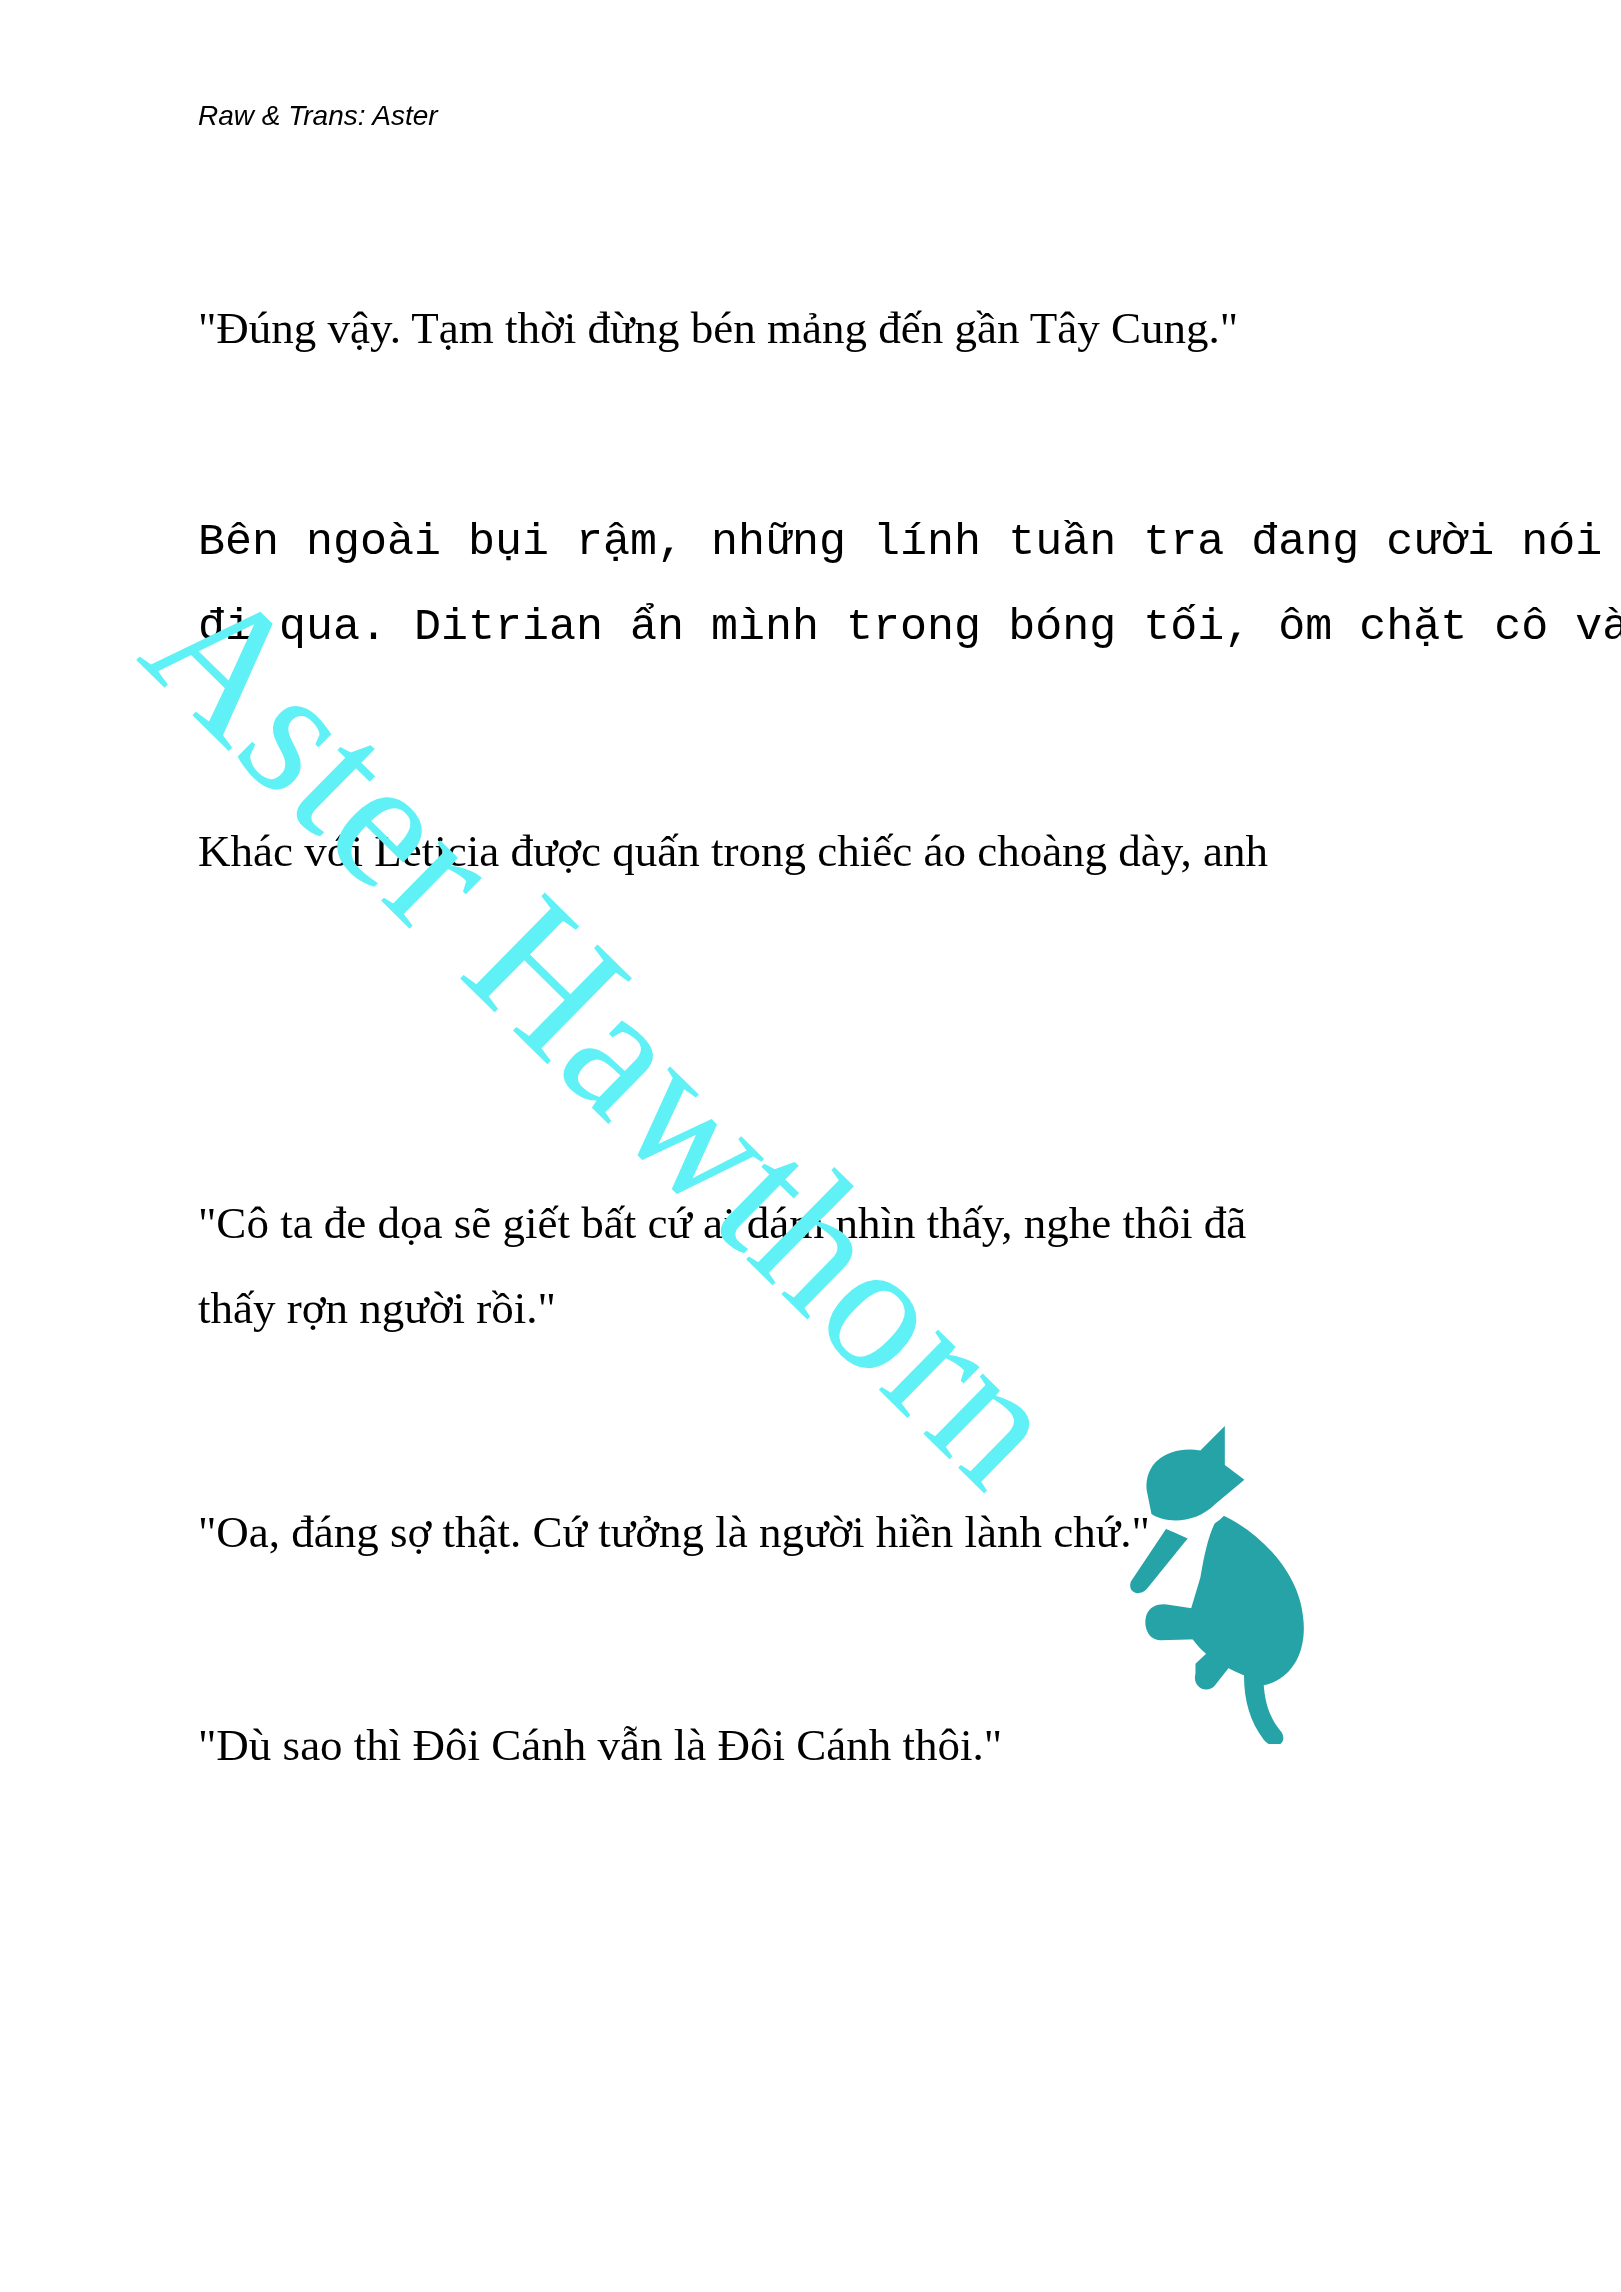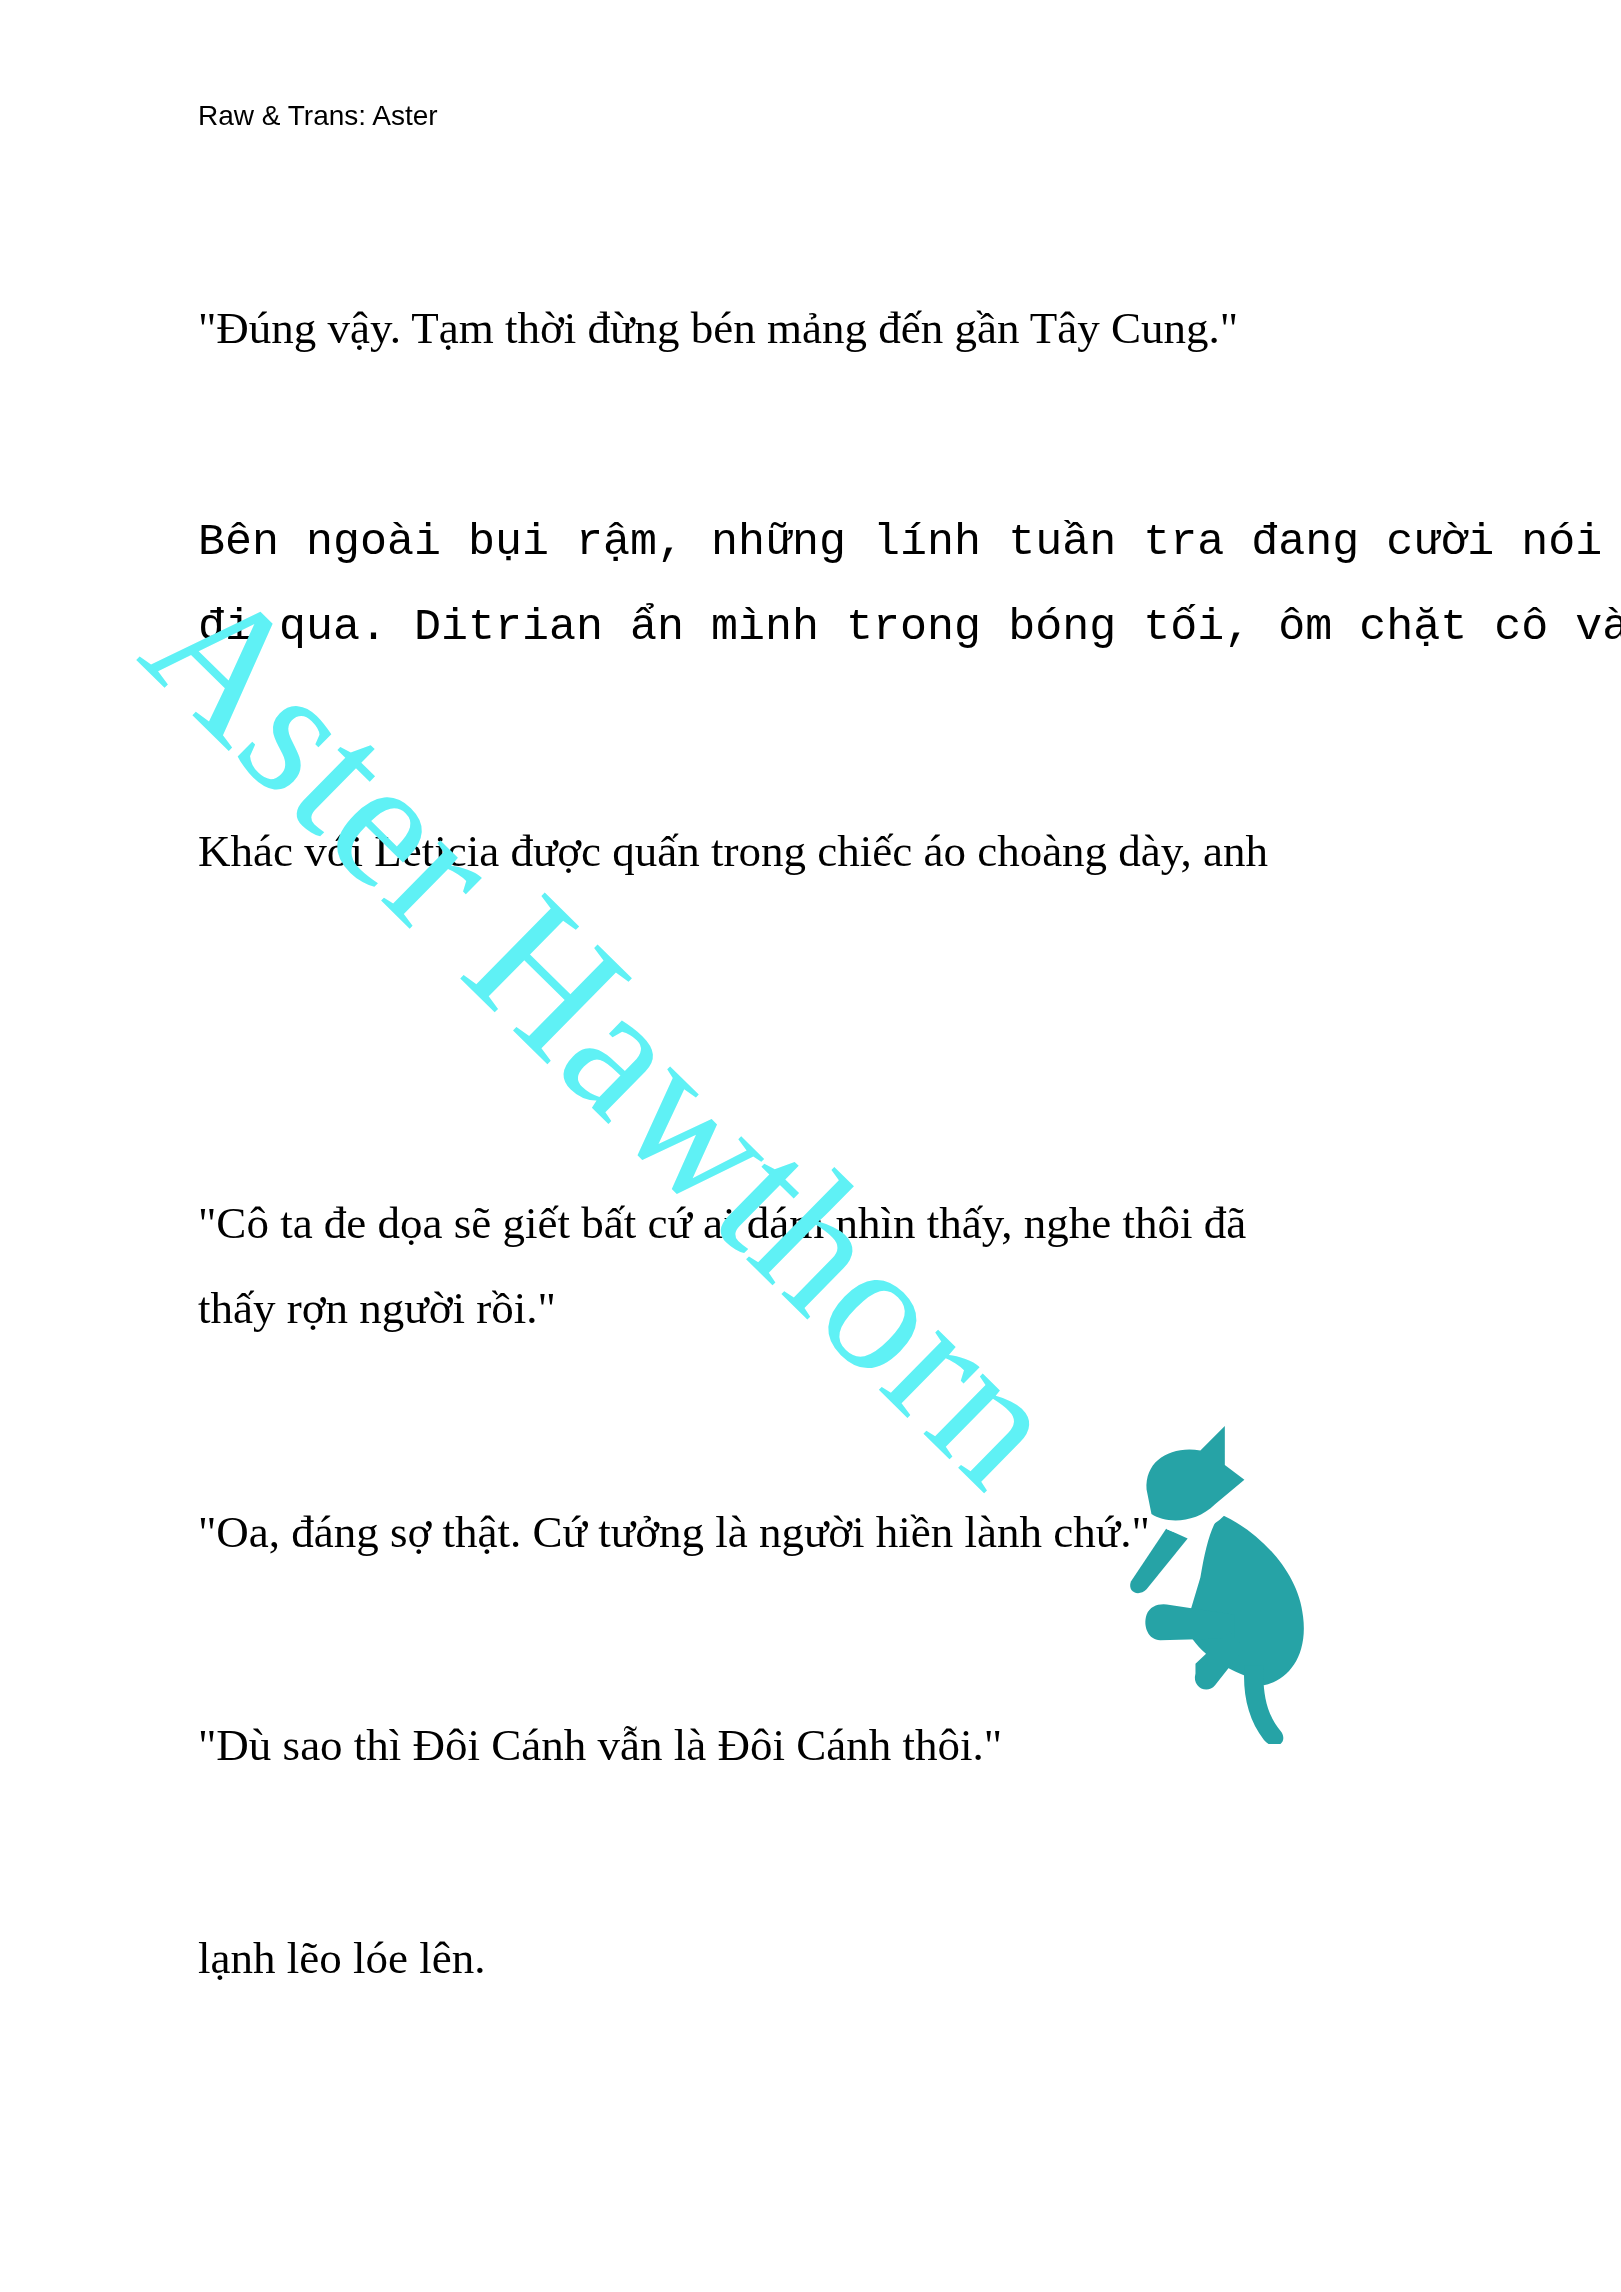--- a/index.html
+++ b/index.html
@@ -21,20 +21,21 @@
     }
     .header {
       position: absolute;
       left: 198px;
       top: 98px;
       font-family: "Liberation Sans", sans-serif;
       font-size: 28px;
       color: #000000;
       line-height: 35px;
       white-space: nowrap;
+      font-style: italic;
     }
     .paragraph {
       position: absolute;
       left: 198px;
       width: 1274px;
       font-family: "Liberation Serif", serif;
       font-size: 45px;
       color: #000000;
       line-height: 85px;
       white-space: nowrap;
@@ -99,21 +100,20 @@
 
   <div class="paragraph" style="top:1490px;">
     <span class="line">"Oa, đáng sợ thật. Cứ tưởng là người hiền lành chứ."</span>
   </div>
 
   <div class="paragraph" style="top:1703px;">
     <span class="line">"Dù sao thì Đôi Cánh vẫn là Đôi Cánh thôi."</span>
   </div>
 
   <div class="paragraph" style="top:1916px;">
-    <span class="line">lạnh lẽo lóe lên.</span>
   </div>
 
   <div class="watermark">
     <div class="wm-text-pos">
       <div class="wm-text" style="left:0;top:0;">Aster Hawthorn</div>
     </div>
 
     <svg class="cat" viewBox="0 0 230 330">
       <g fill="#26a3a6">
 

